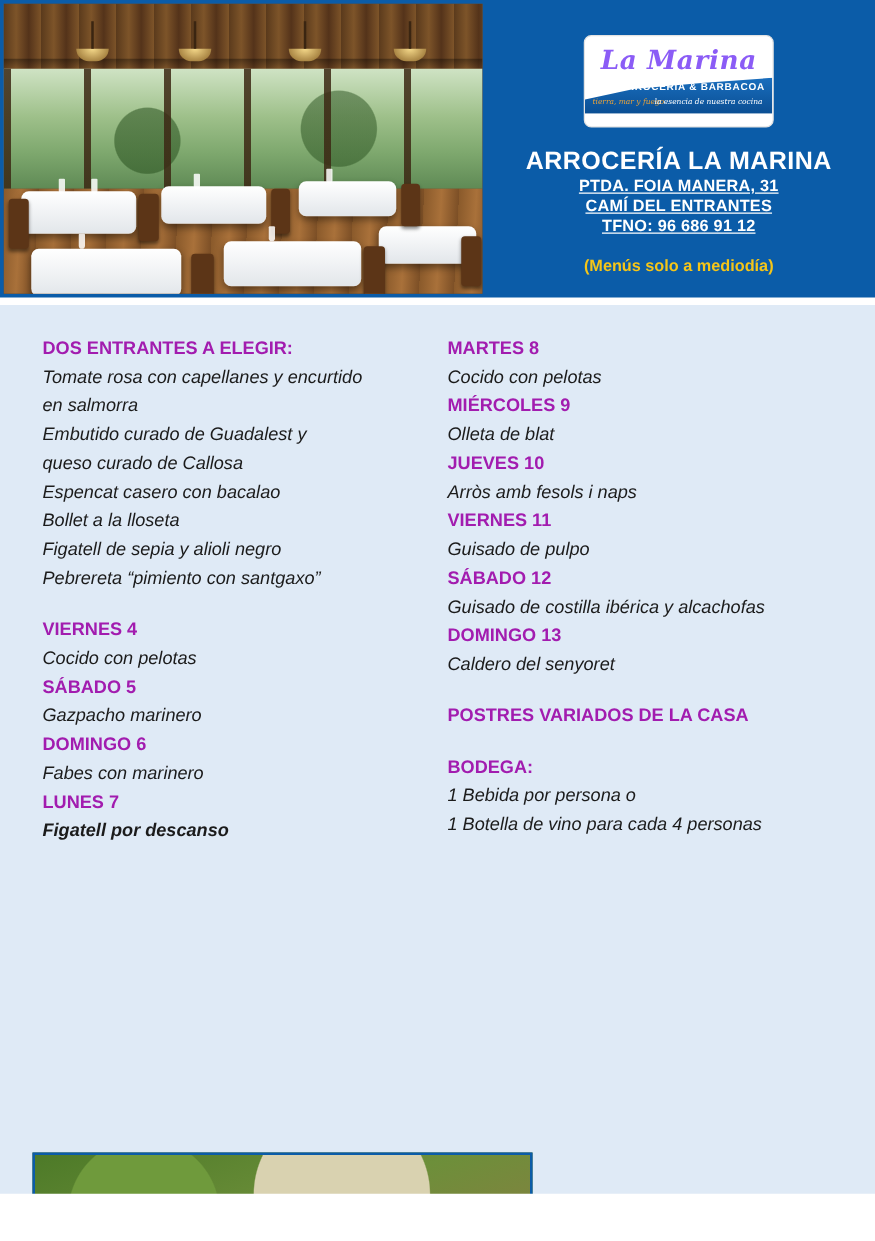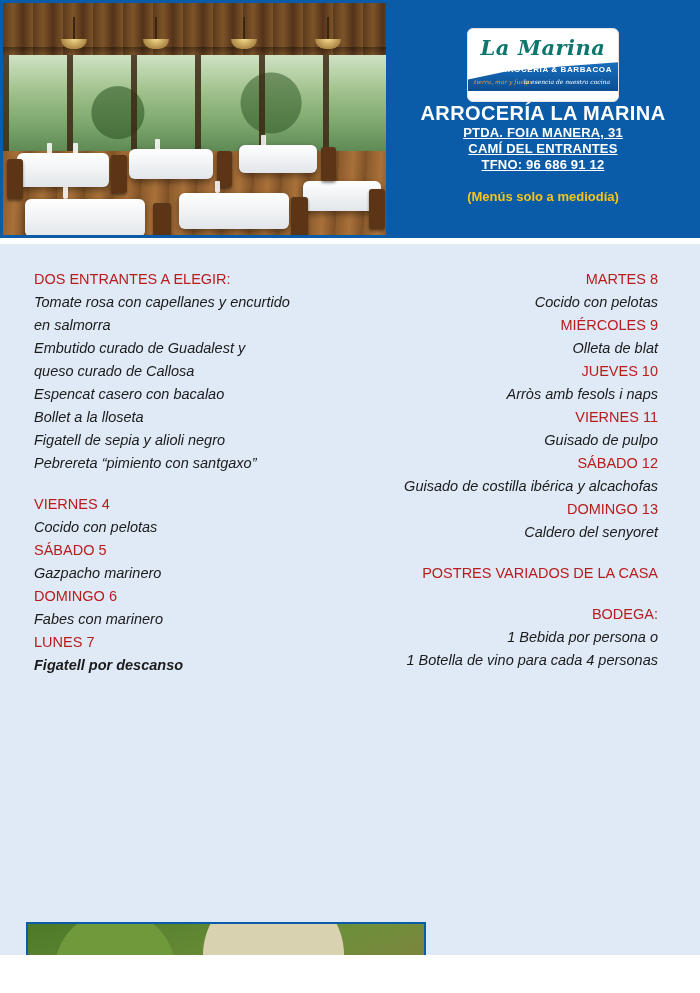--- a/index.html
+++ b/index.html
@@ -91,36 +91,37 @@
     position: absolute; left: 0; bottom: 10px; width: 100%; height: 30px;
     background: linear-gradient(180deg, #1a6fbf, #0a4e93);
     clip-path: polygon(0% 62%, 26% 34%, 62% 18%, 100% 4%, 100% 100%, 0% 100%);
   }
   .logo-script {
     position: absolute; left: 0; right: 0; top: 6px;
     font-family: "DejaVu Serif", serif;
     font-style: italic;
     font-weight: bold;
     font-size: 21px;
-    color: #0f766e;
+    color: #8b5cf6;
     letter-spacing: .5px;
   }
   .logo-sub {
     position: absolute; left: 0; right: 0; top: 36px;
     font-size: 8px; font-weight: bold; color: #ffffff; letter-spacing: .6px; margin-left: 21px;
   }
   .logo-tag-left {
     position: absolute; left: 6px; top: 49px; font-size: 6px; font-style: italic;
     color: #e8a13a; font-family: "DejaVu Serif", serif;
   }
   .logo-tag-right {
     position: absolute; right: 8px; top: 49px; font-size: 6px; font-style: italic;
     color: #ffffff; font-family: "DejaVu Serif", serif;
   }
   .biz-name {
+    margin-top: 16px;
     font-size: 20px;
     font-weight: bold;
     letter-spacing: .4px;
   }
   .biz-line {
     font-size: 13px;
     font-weight: bold;
     line-height: 16px;
     letter-spacing: .2px;
     text-decoration: underline;
@@ -138,25 +139,25 @@
   }
   .content {
     position: relative;
     width: 700px;
     background: #dfeaf6;
     padding: 24px 34px 0 34px;
     height: 755px;
   }
   .columns { display: flex; gap: 24px; }
   .col { width: 300px; }
-  .col-right { width: 300px; text-align: right; }
+  .col-right { width: 300px; }
 
   .hd {
-    color: #b91c1c;
-    font-weight: normal;
+    color: #a21caf;
+    font-weight: bold;
     font-size: 14.5px;
     line-height: 23px;
   }
   .it {
     color: #1b1b1b;
     font-size: 14.5px;
     line-height: 23px;
     font-style: italic;
   }
   .it.bold { font-weight: bold; }

